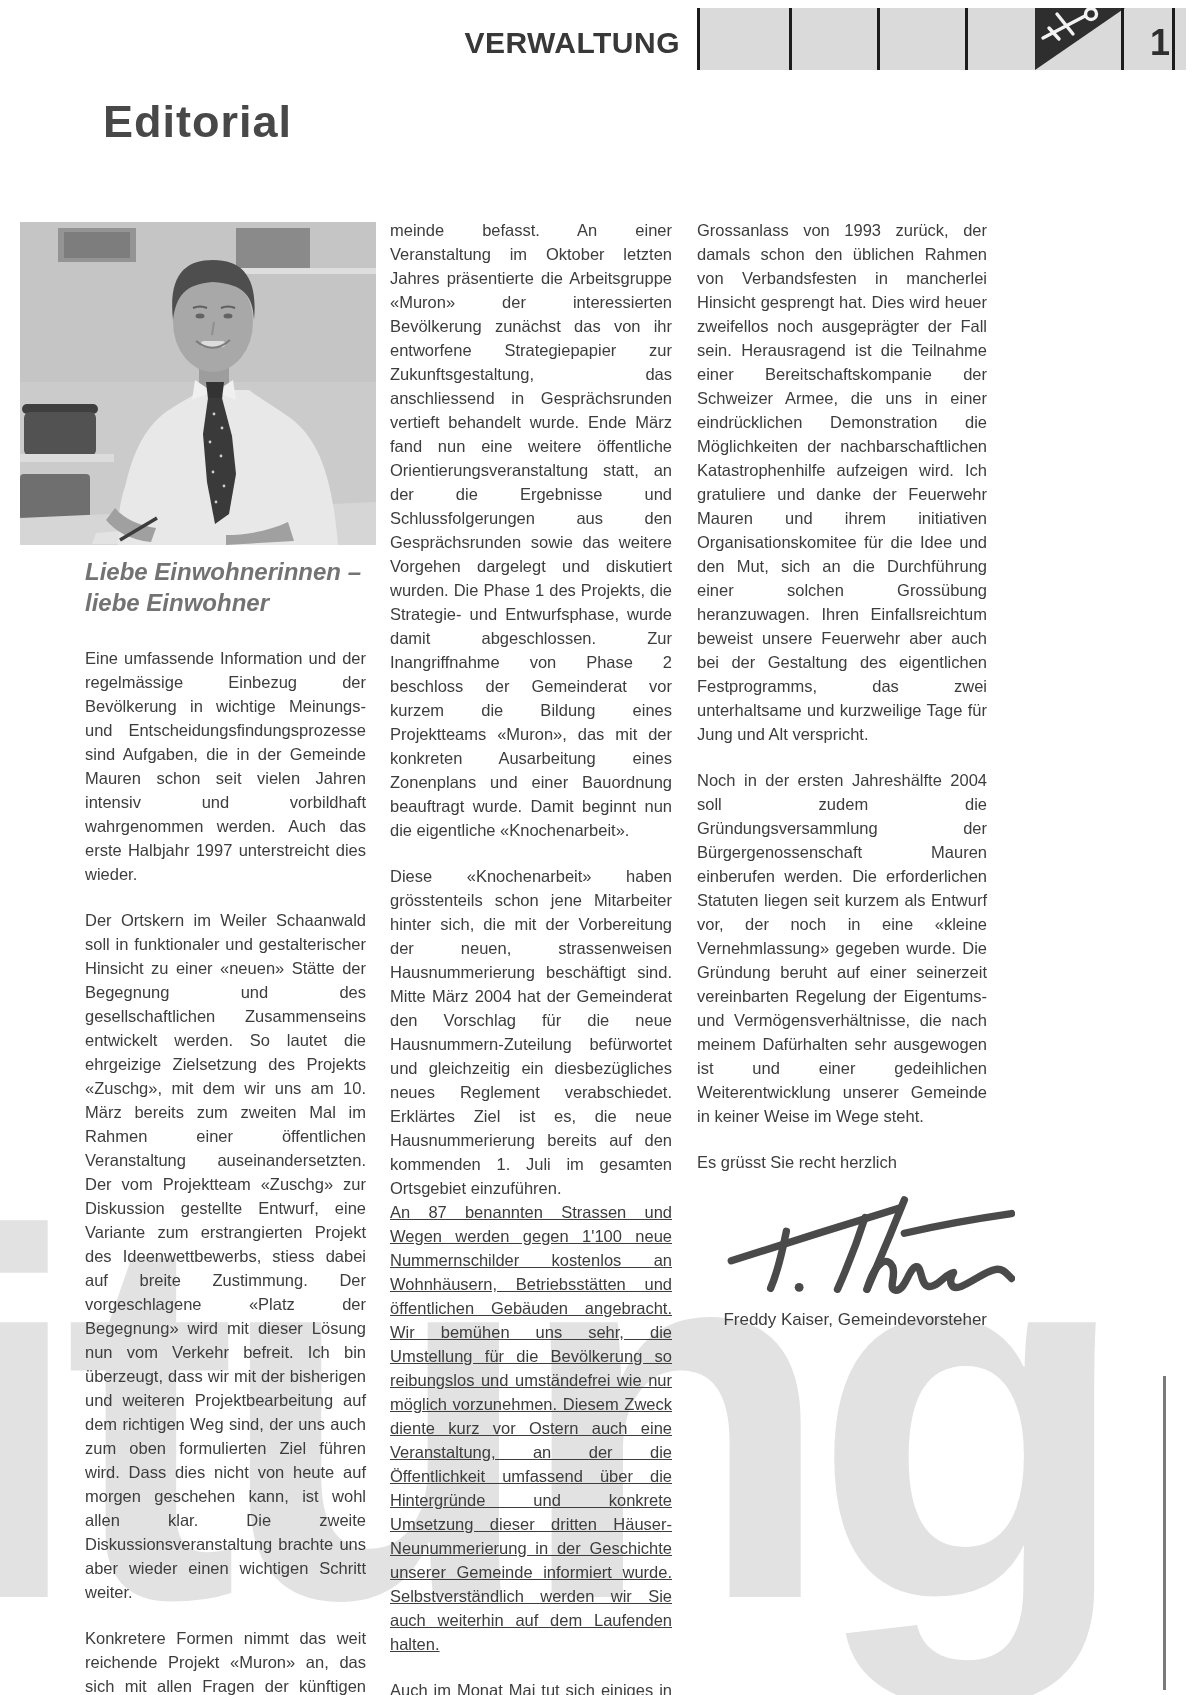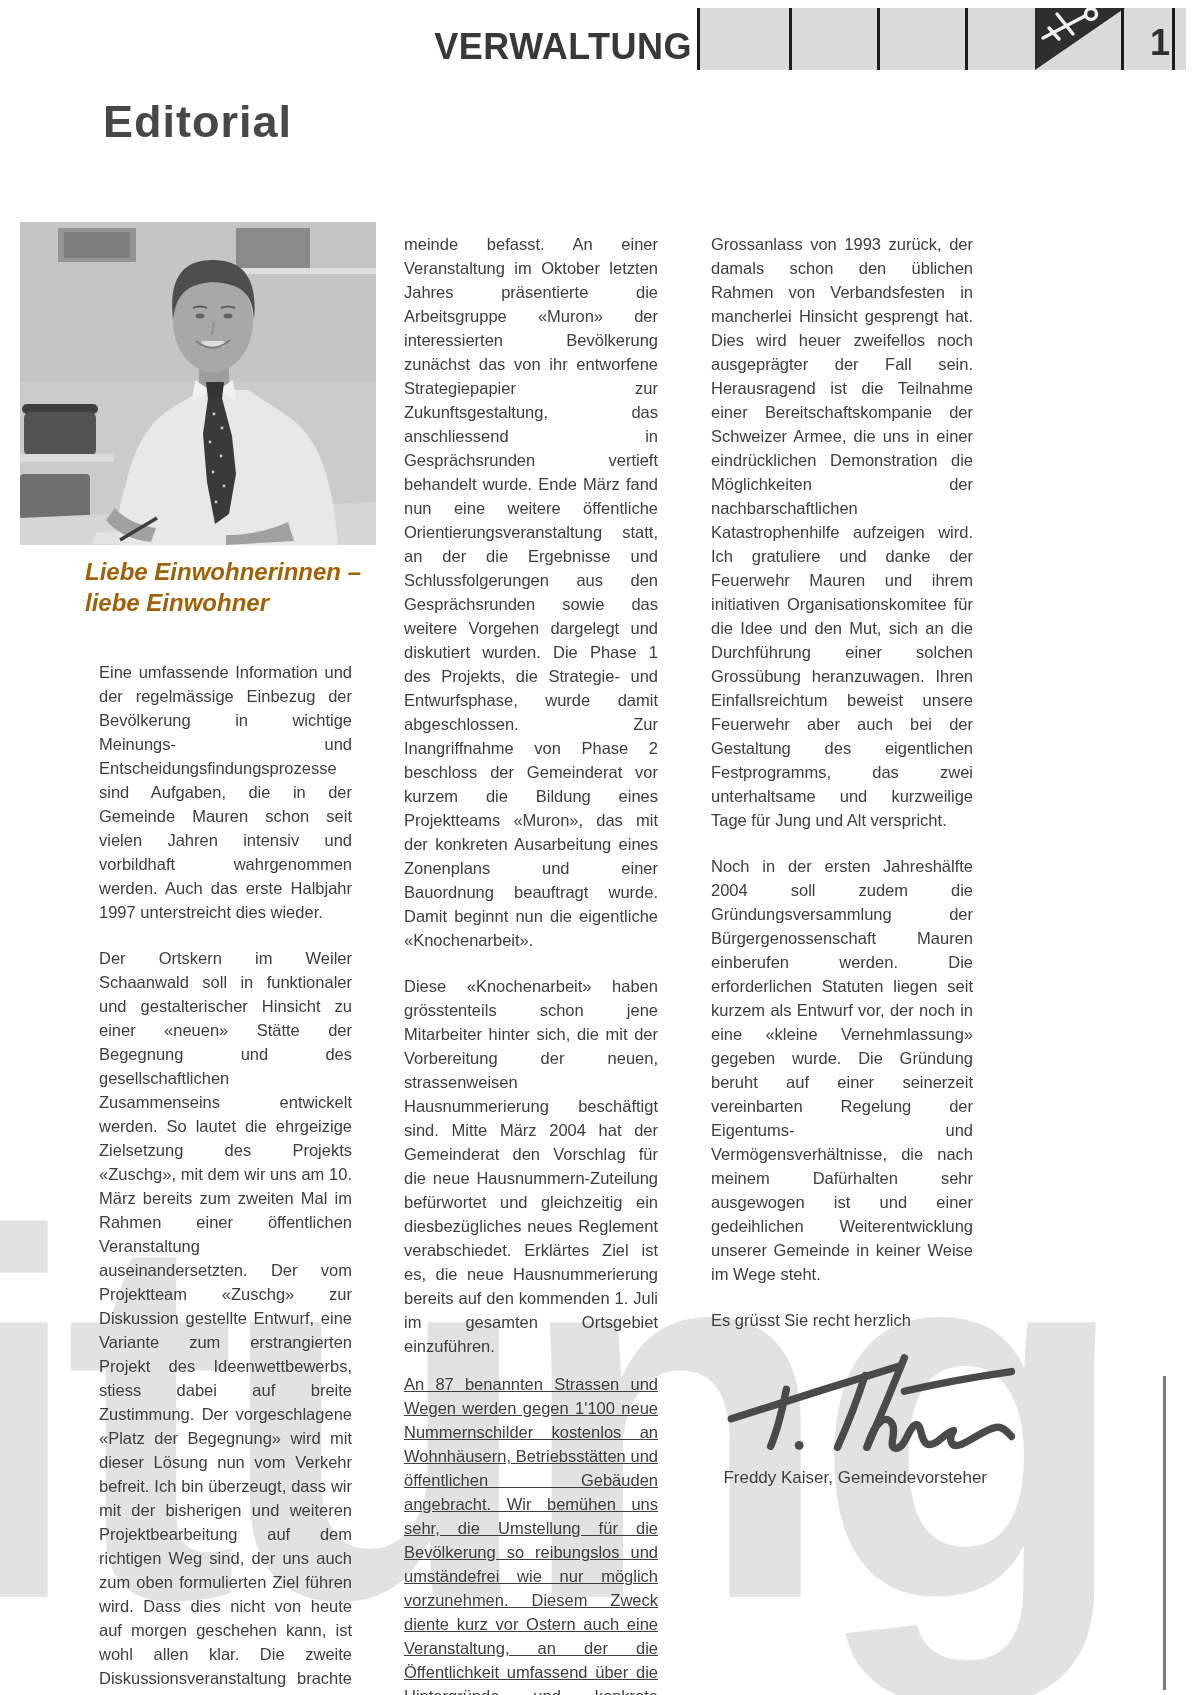--- a/index.html
+++ b/index.html
@@ -14,48 +14,48 @@
   }
   
   .watermark{
     position:absolute;left:-60px;top:1115px;
     font-size:520px;font-weight:bold;letter-spacing:-20px;
     color:#e2e2e2;line-height:1.16;white-space:nowrap;
     z-index:0;user-select:none;
   }
   
   .section-label{
-    position:absolute;top:26px;right:508px;
-    font-size:36px;font-weight:700;color:#383838;letter-spacing:.5px;
+    position:absolute;top:26px;right:520px;
+    font-size:30px;font-weight:700;color:#383838;letter-spacing:.5px;
     z-index:2;
   }
   .header-bar{position:absolute;top:8px;left:697px;z-index:2;}
   .page-number{
     position:absolute;top:22px;left:1125px;width:45px;
     text-align:right;font-size:36px;font-weight:700;color:#2e2e2e;z-index:3;
   }
   
   .page-title{
     position:absolute;left:103px;top:96px;
     font-size:45px;font-weight:800;color:#484848;letter-spacing:1px;
     z-index:2;
   }
   
   .photo{position:absolute;left:20px;top:222px;z-index:2;}
   
   .col{position:absolute;z-index:2;font-size:16.5px;line-height:24px;text-align:justify;}
   .col-left-head{
     position:absolute;left:85px;top:556px;width:300px;z-index:2;
     font-size:24px;line-height:31px;font-weight:bold;font-style:italic;
-    color:#a16207;white-space:pre-line;text-align:left;
+    color:#737373;white-space:pre-line;text-align:left;
   }
   .col-left{left:85px;top:646px;width:281px;}
   .col-mid{left:390px;top:218px;width:282px;}
   .col-right{left:697px;top:218px;width:290px;}
-  .para{margin:14px;}
+  .para{margin:0;}
   .para + .para{margin-top:22px;}
   .para.flush{margin-top:0;text-decoration:underline;}
   
   .salute{margin-top:22px;}
   .signature{margin:14px 0 2px 22px;display:block;}
   .sig-caption{font-size:17px;text-align:right;color:#3d3d3d;}
   
   .edge-line{
     position:absolute;left:1163px;top:1376px;width:3px;height:314px;
     background:#7a7a7a;z-index:1;

